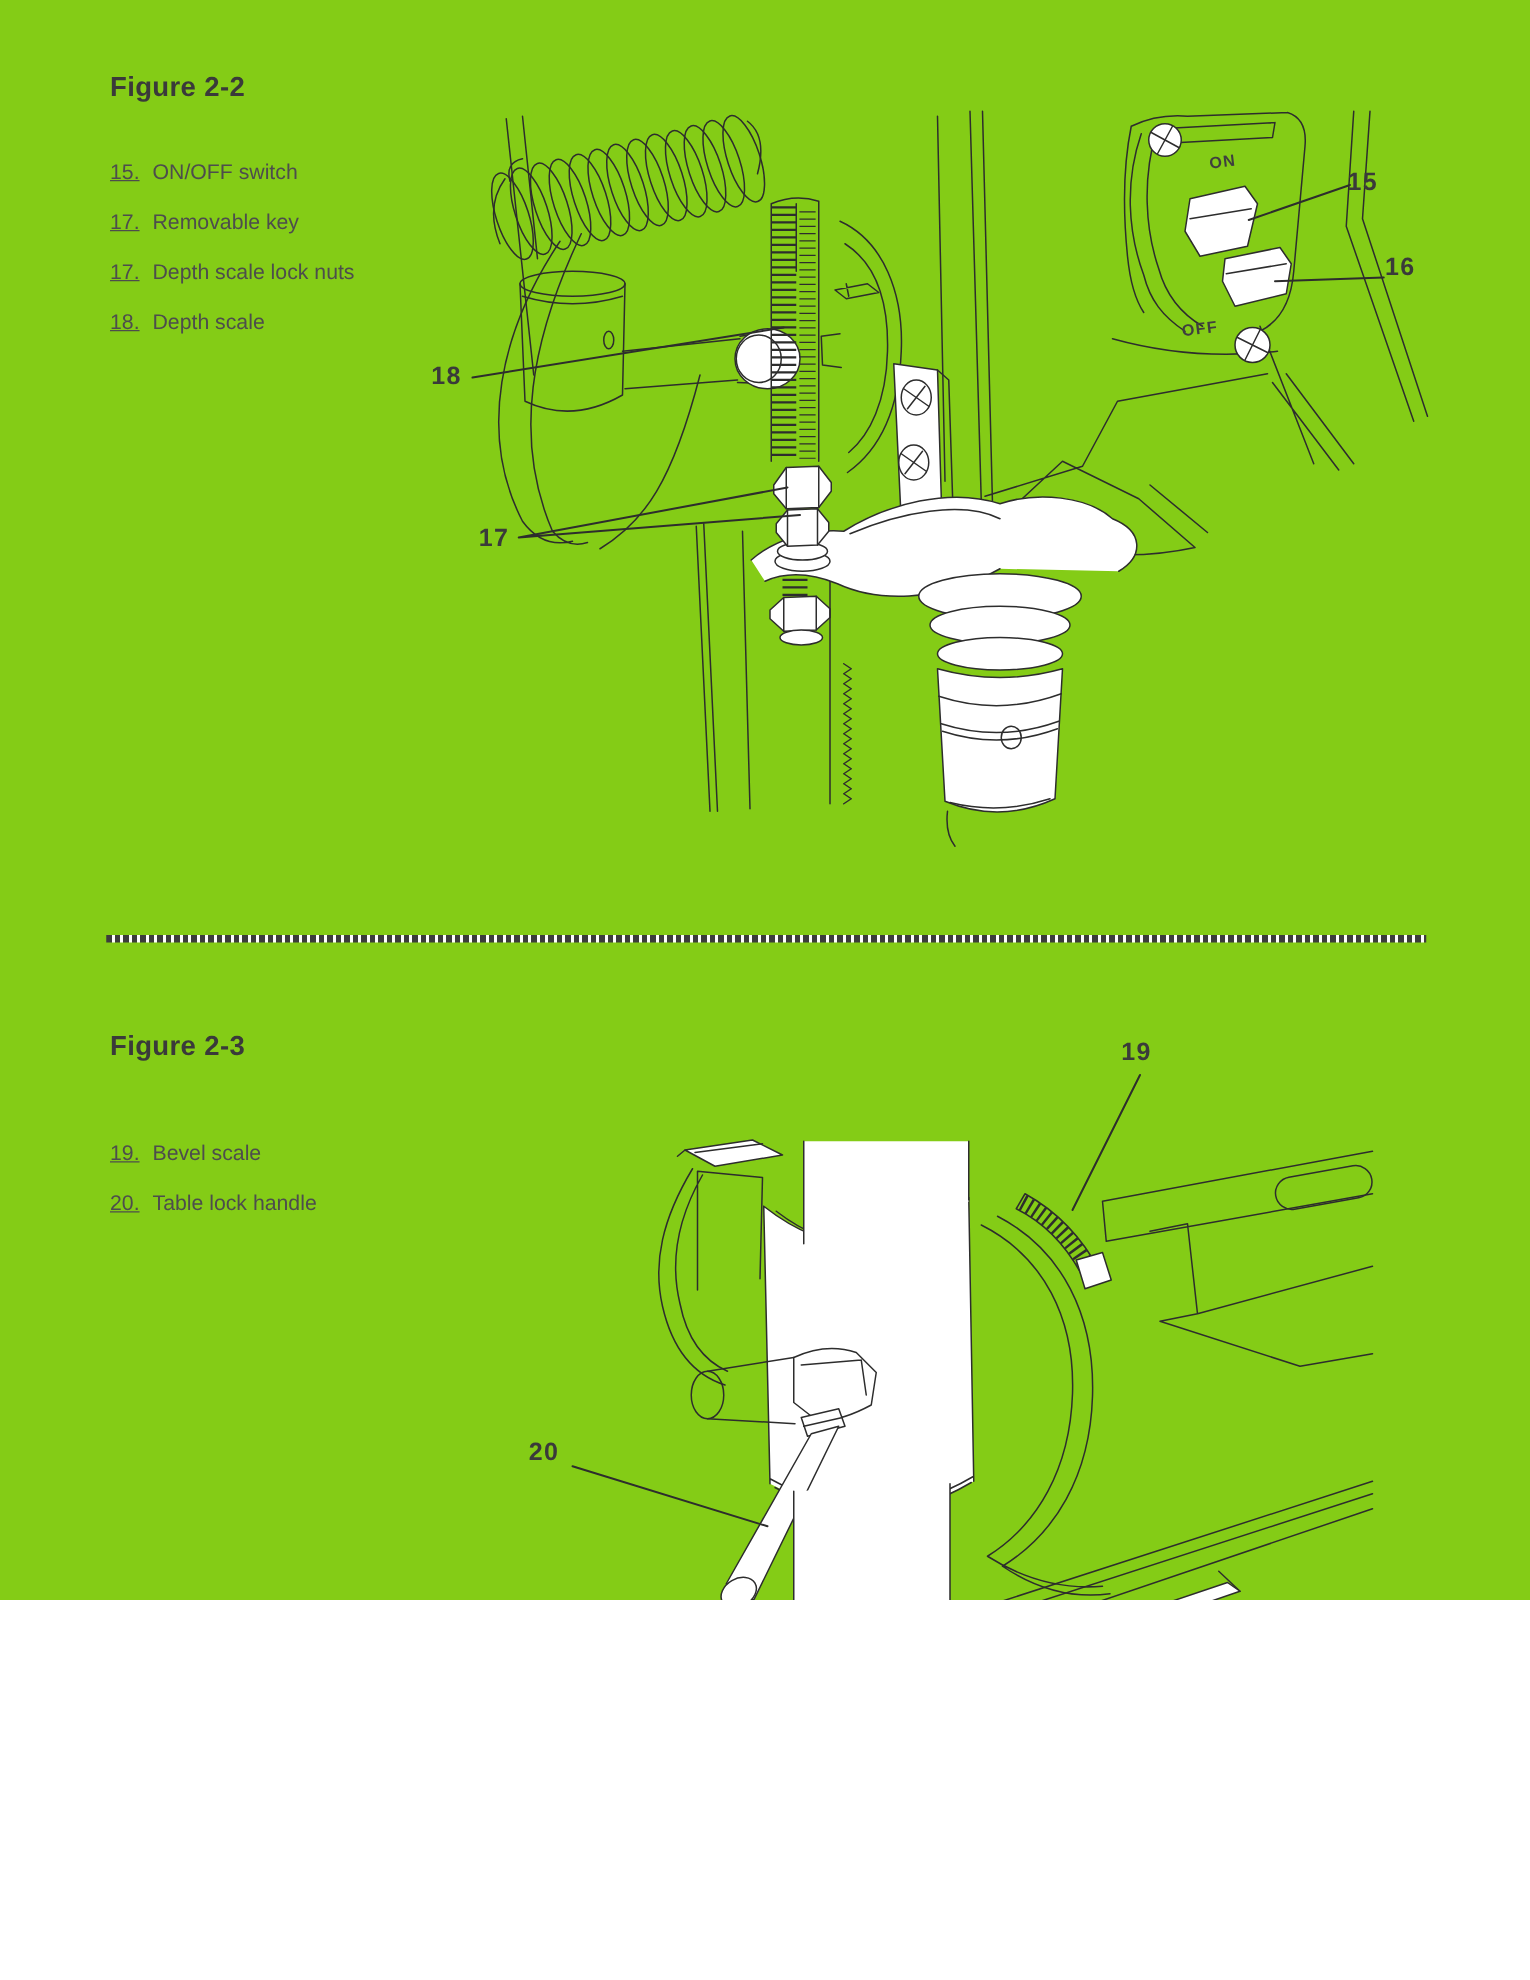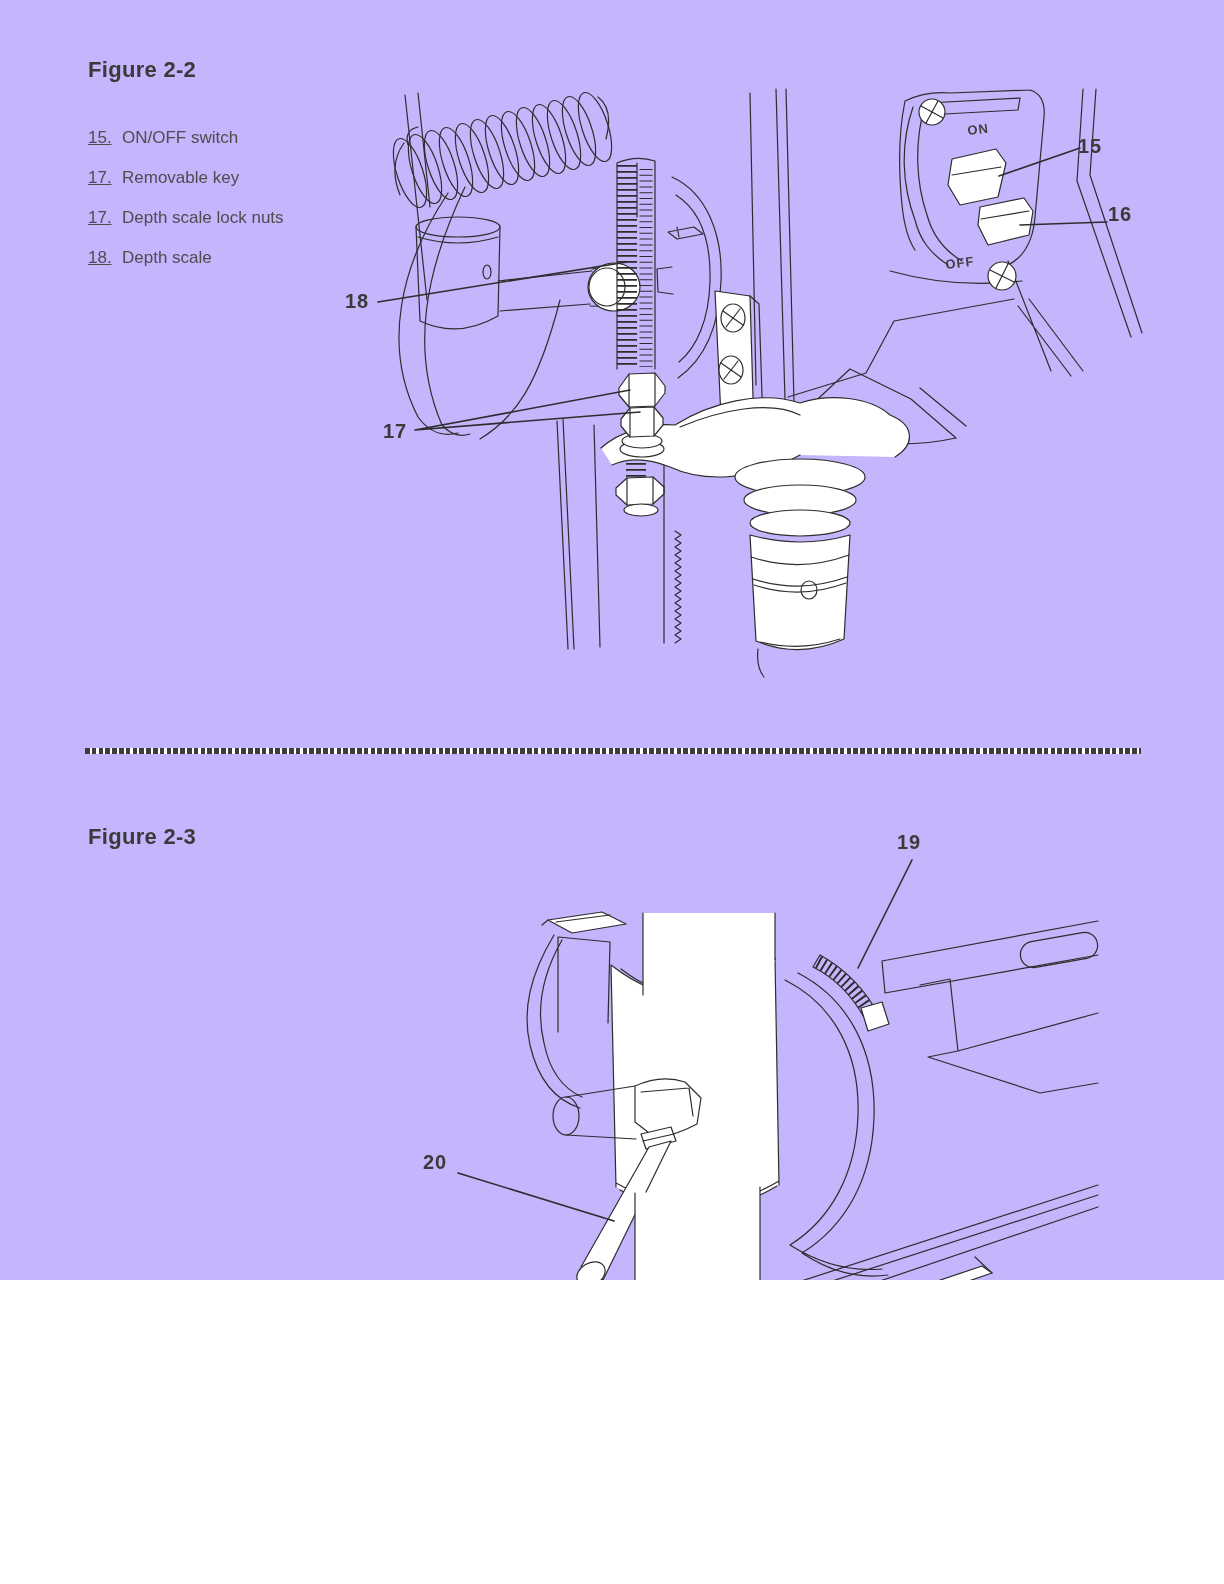--- a/index.html
+++ b/index.html
@@ -1,16 +1,16 @@
 <!DOCTYPE html>
 <html><head>
 <meta charset="utf-8">
 <style>
   html,body{margin:0;padding:0;background:#ffffff;}
-  .page{position:relative;width:1224px;height:1280px;background:#c4b5fd;overflow:hidden;
+  .page{position:relative;width:1224px;height:1280px;background:#84cc16;overflow:hidden;
         font-family:"Liberation Sans","DejaVu Sans",sans-serif;}
   .fig-title{position:absolute;font-size:22px;font-weight:bold;color:#3a3a3a;letter-spacing:.3px;}
   .legend{position:absolute;font-size:17px;color:#4d4d4d;}
   .legend-row{display:flex;margin-bottom:20px;line-height:20px;}
   .legend-num{width:34px;flex:0 0 34px;text-decoration:underline;}
   .callout{position:absolute;font-size:20px;font-weight:bold;color:#3a3a3a;letter-spacing:1px;}
   .divider{position:absolute;left:85px;top:748px;width:1056px;height:6px;
            background:repeating-linear-gradient(90deg,#3c3c3c 0 4.5px,#ffffff 4.5px 6.8px);}
   .page-num{position:absolute;left:0;right:14px;top:1499px;text-align:center;font-size:17px;color:#555;}
   .footer-line{position:absolute;left:128px;top:1573px;width:142px;height:2px;background:#0000cd;}
@@ -196,20 +196,30 @@
   </svg>
 
   <div class="callout" style="left:1078px;top:135px">15</div>
   <div class="callout" style="left:1108px;top:203px">16</div>
   <div class="callout" style="left:383px;top:420px">17</div>
   <div class="callout" style="left:345px;top:290px">18</div>
 
   <div class="divider"></div>
 
   <div class="fig-title" style="left:88px;top:824px">Figure 2-3</div>
+  <div class="legend" style="left:88px;top:913px">
+    <div class="legend-row">
+      <span class="legend-num">19.</span>
+      <span>Bevel scale</span>
+    </div>
+    <div class="legend-row">
+      <span class="legend-num">20.</span>
+      <span>Table lock handle</span>
+    </div>
+  </div>
 
   <svg class="fig-svg" style="left:430px;top:825px" width="670" height="535" viewBox="0 0 670 535">
 
     <g class="ln">
       <path d="M355,155 C405,180 430,230 428,290 C426,350 400,395 360,420
                M368,148 C420,175 446,228 444,292 C442,356 414,402 372,428
                M360,420 Q404,448 452,444 M372,428 Q414,456 458,450"></path>
     </g>
 
     <g class="ln">

